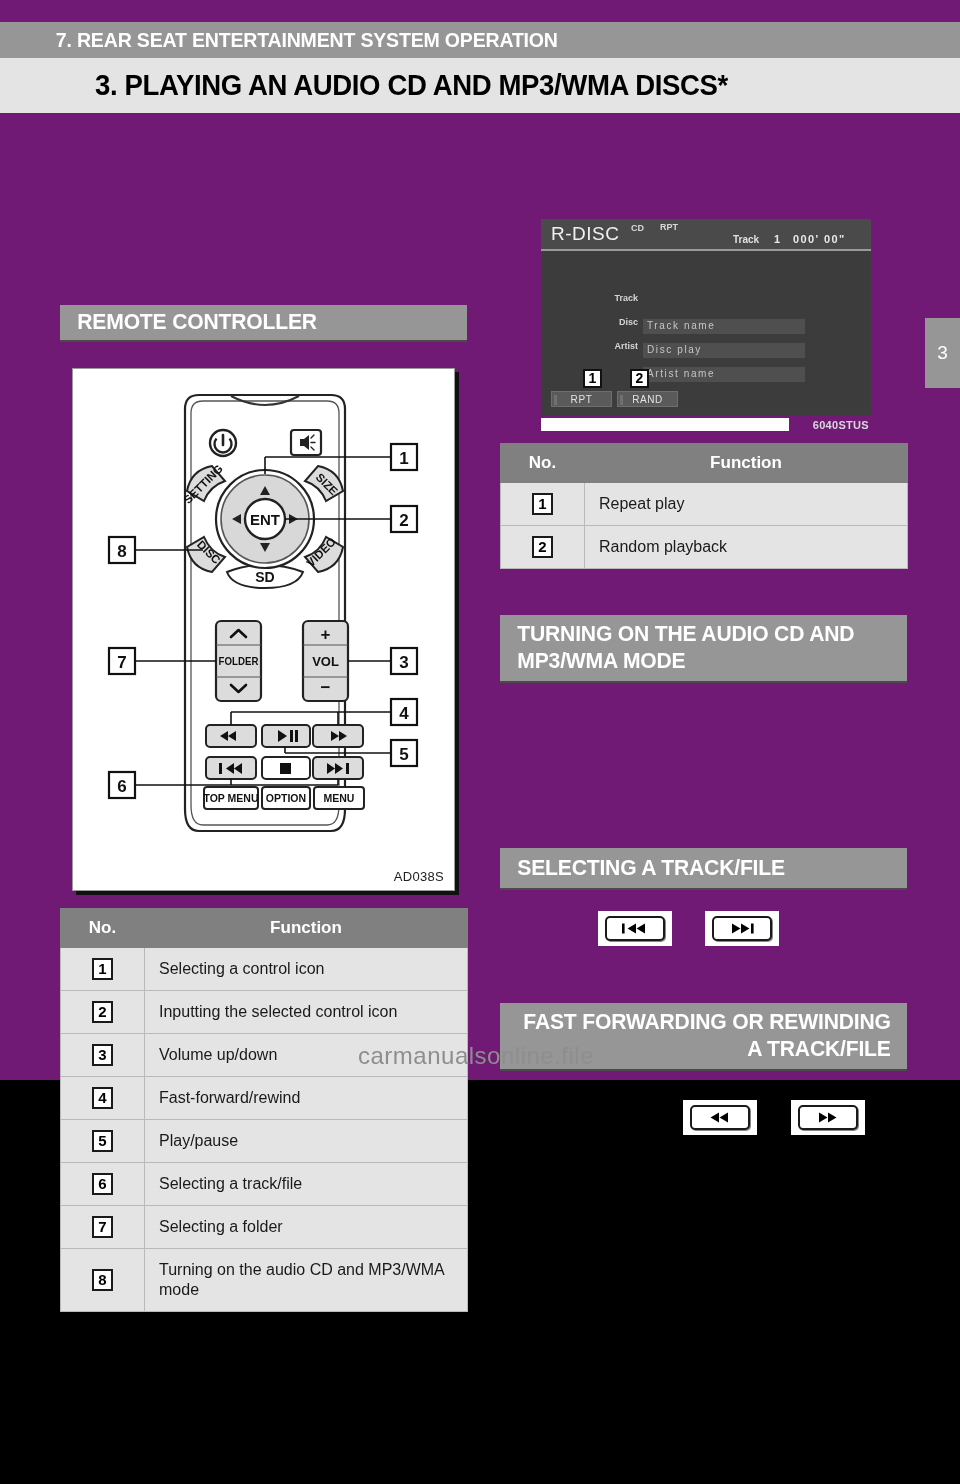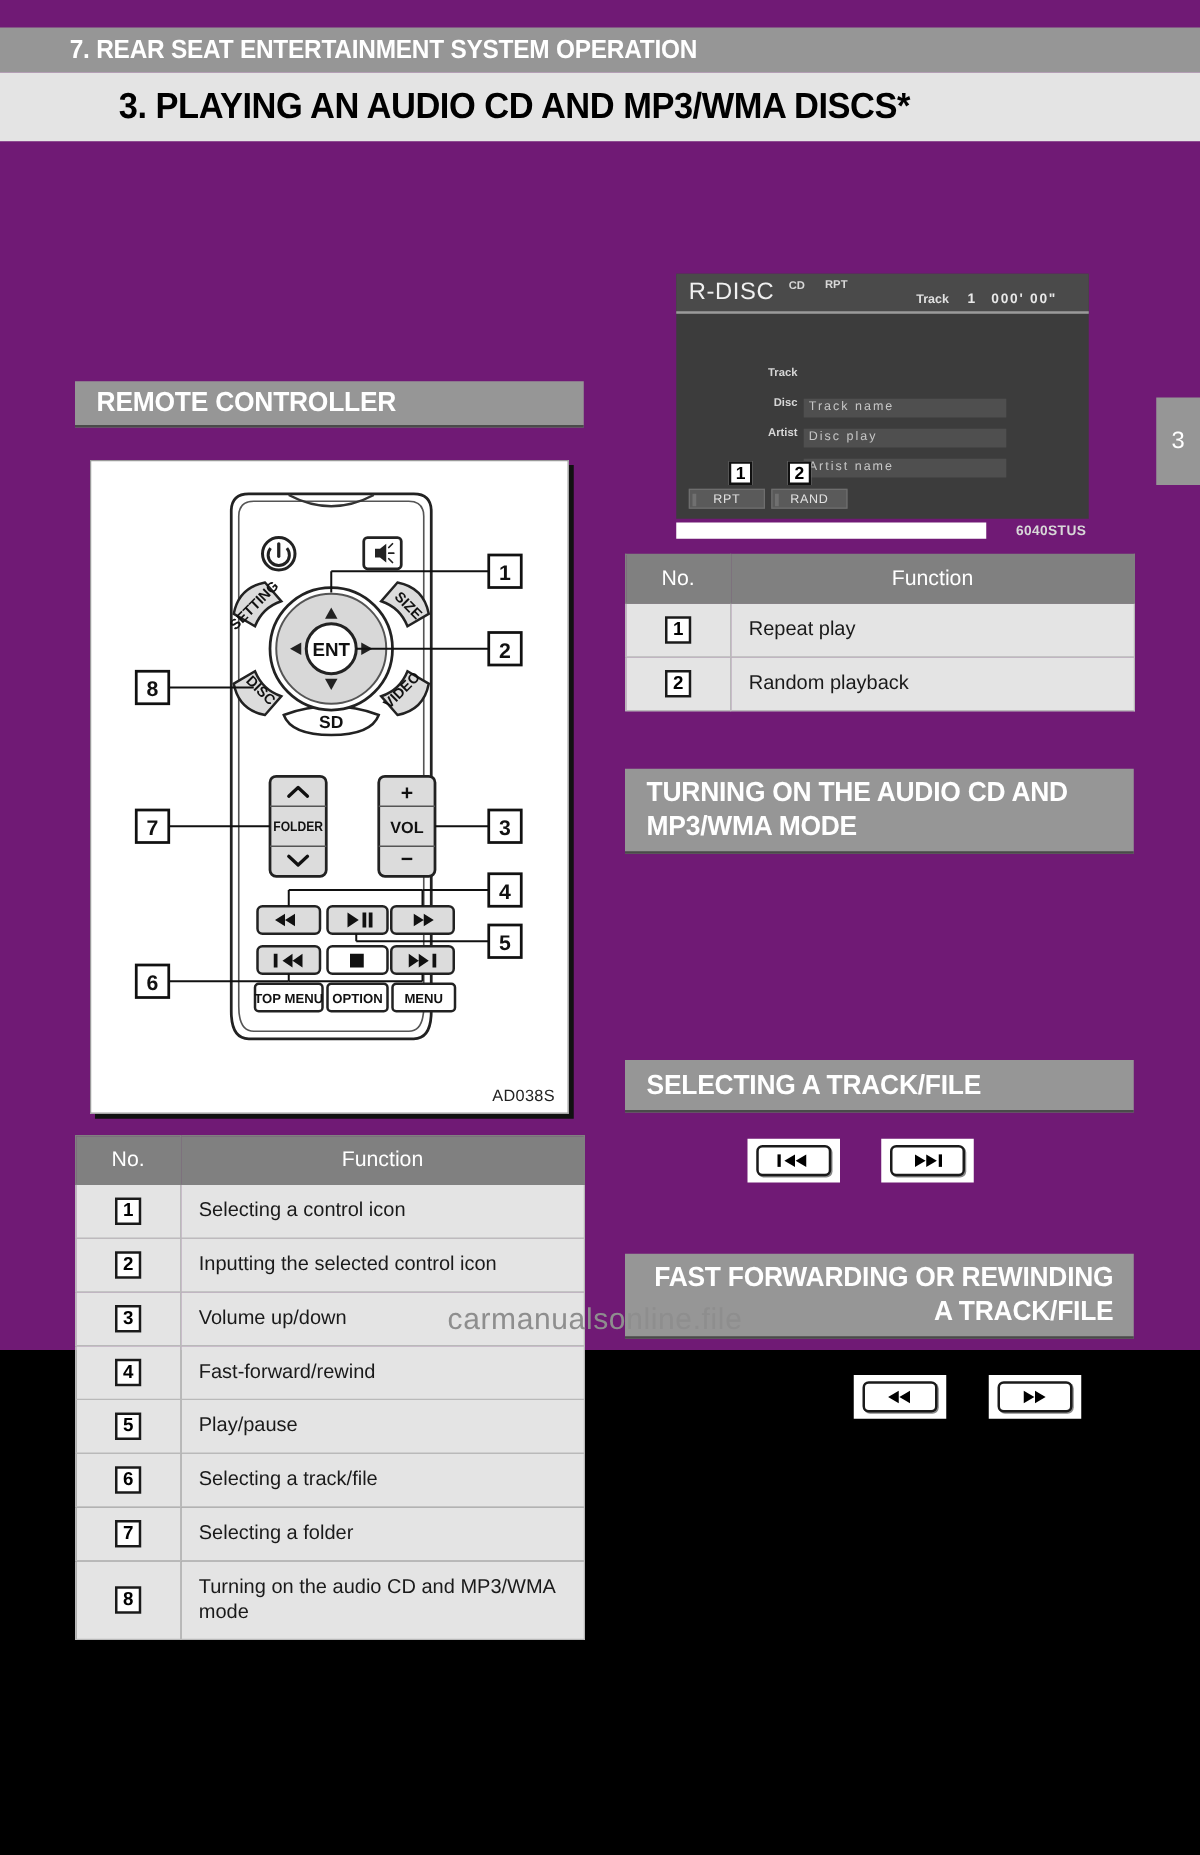--- a/index.html
+++ b/index.html
@@ -51,21 +51,21 @@
     transform: scaleX(0.96); transform-origin: left center;
   }
 
   
   .fn-table { position: absolute; border-collapse: collapse; }
   .fn-table th, .fn-table td {
     border: 1px solid #b9b9b9;
     font-size: 16px; color: #1a1a1a;
   }
   .fn-table thead th {
-    background: #808080; color: #fff; font-weight: normal;
+    background: #808080; color: #fff; font-weight: bold;
     font-size: 17px; padding: 9px 0; border-color: #808080;
   }
   .fn-table tbody td { background: #e4e4e4; }
   .fn-table td.numcell { text-align: center; vertical-align: middle; padding: 8px 0; }
   .fn-table td.fncell { padding: 11px 10px 11px 14px; line-height: 1.25; }
 
   .numbox {
     display: inline-block; min-width: 19px; padding: 1px 4px 2px 4px;
     border: 2px solid #1a1a1a; background: #fff;
     font-size: 15px; font-weight: bold; line-height: 1.05; text-align: center;

